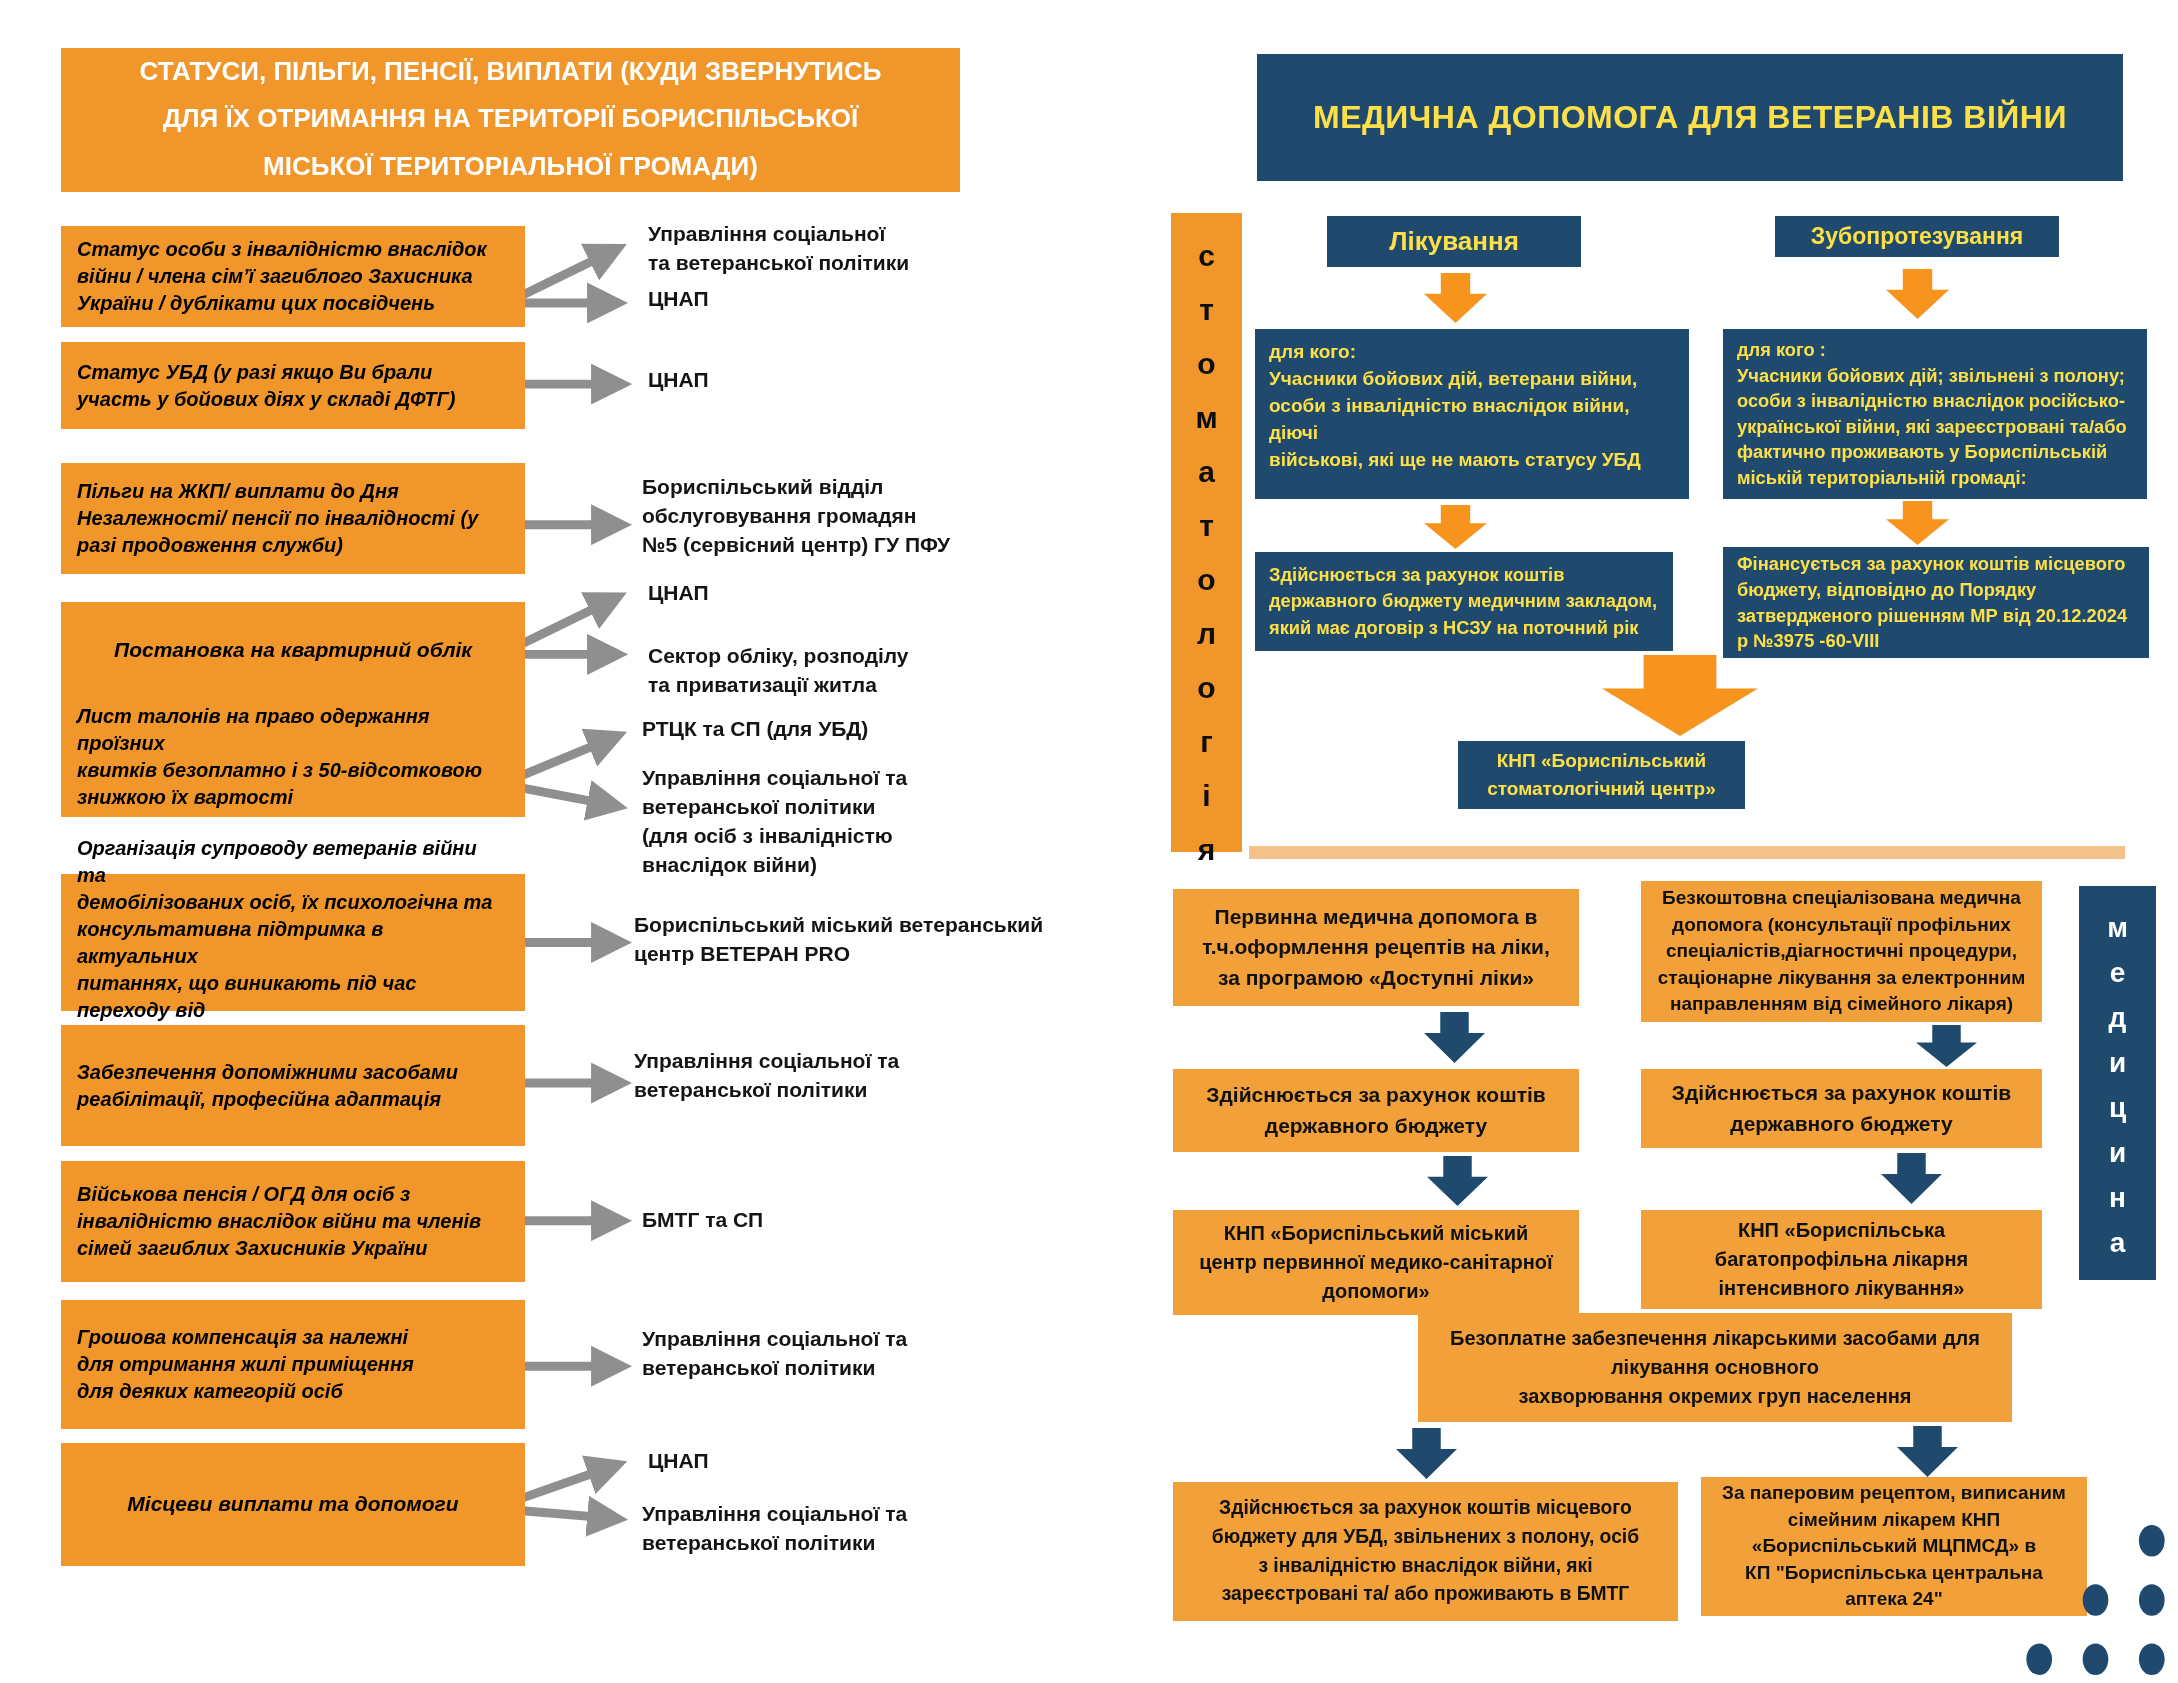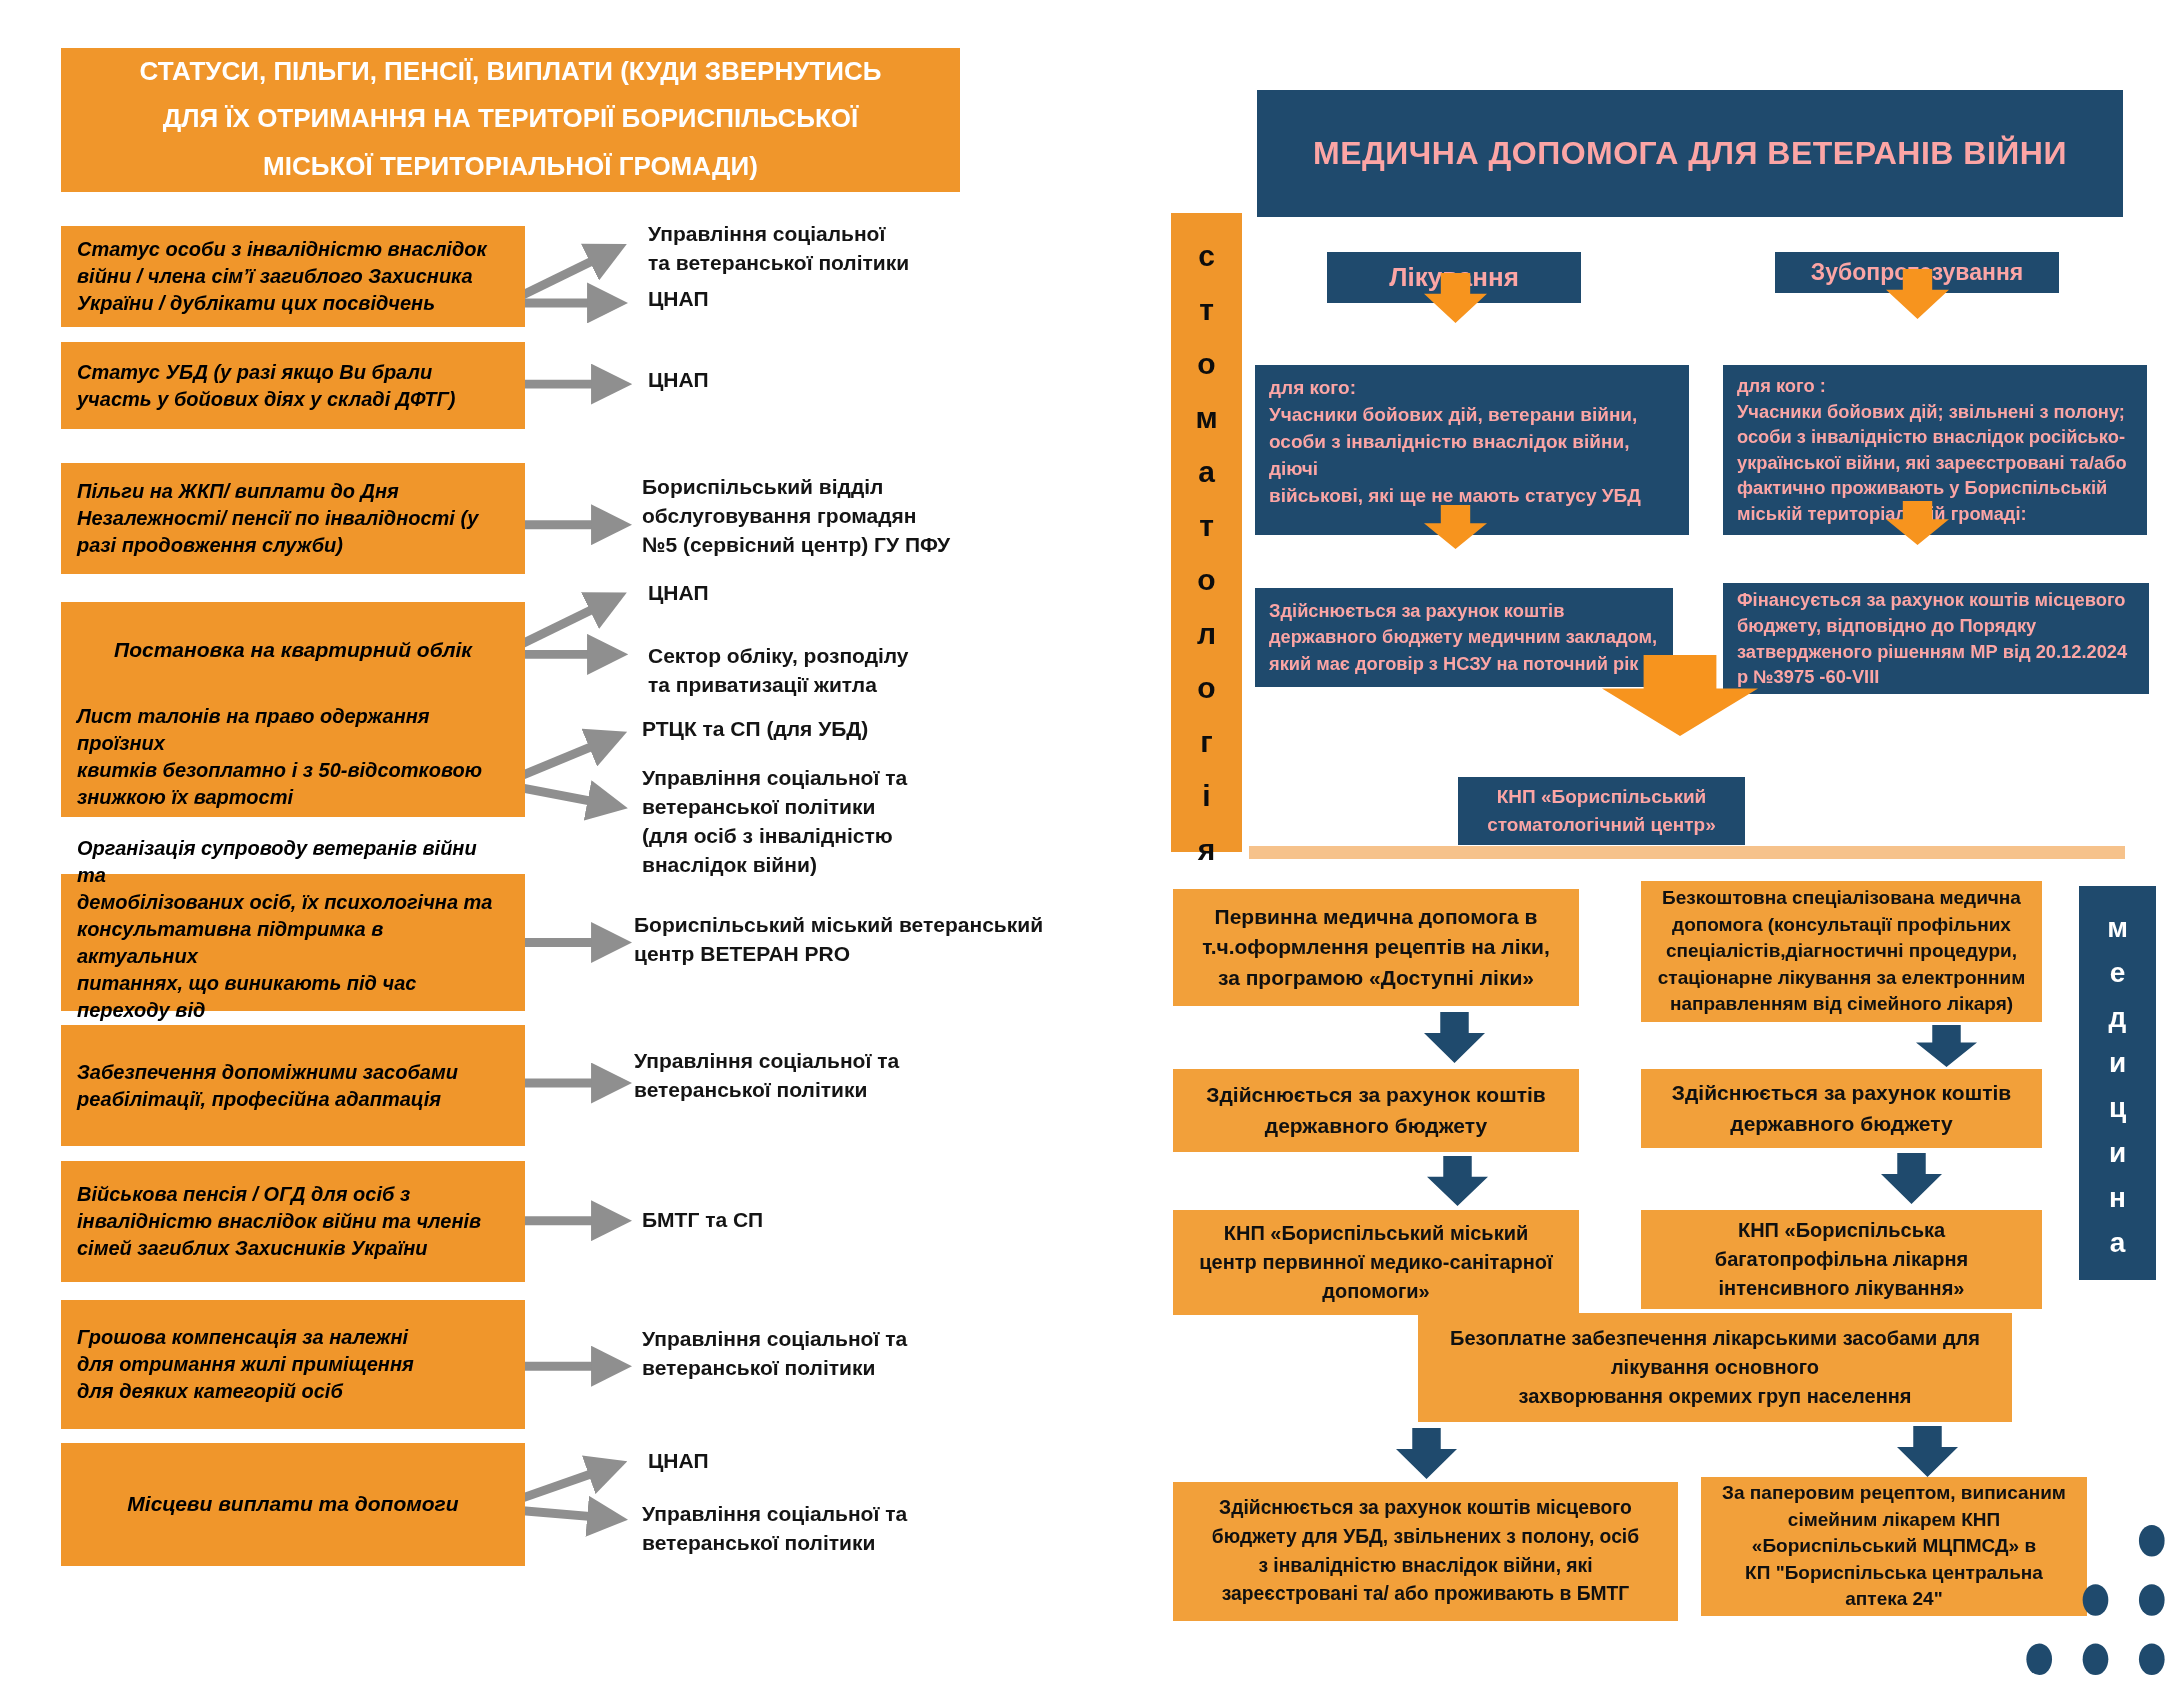--- a/index.html
+++ b/index.html
@@ -4,22 +4,22 @@
 <style>
   html,body { margin:0; padding:0; background:#fff; }
   .page { position:relative; width:2178px; height:1683px; background:#fff; overflow:hidden;
           font-family:"Liberation Sans","DejaVu Sans",sans-serif; font-weight:bold; }
   .abs { position:absolute; }
   .pre { white-space:pre-line; }
   .obox { position:absolute; background:#F0962B; color:#000000; display:flex; flex-direction:column;
           justify-content:center; font-size:20px; line-height:1.35; padding:0 16px; white-space:pre-line;font-style:italic; }
   .obox.center { text-align:center; font-size:21px; }
   .target { position:absolute; color:#141414; font-size:21px; line-height:1.38; white-space:pre-line; }
-  .nbox { position:absolute; background:#1F4A6D; color:#fca5a5; display:flex; flex-direction:column;
-          justify-content:center; white-space:pre-line;margin-top:36px; }
+  .nbox { position:absolute; background:#1F4A6D; color:#fde047; display:flex; flex-direction:column;
+          justify-content:center; white-space:pre-line; }
   .rbox { position:absolute; background:#F2A03A; color:#101010; display:flex; flex-direction:column;
           justify-content:center; text-align:center; white-space:pre-line; }
   .vert { position:absolute; writing-mode:vertical-rl; text-orientation:upright; text-align:left; }
   .blk  { position:absolute; }
   svg.overlay { position:absolute; left:0; top:0; pointer-events:none; }
 </style>
 </head>
 <body>
 
 <div class="page">

